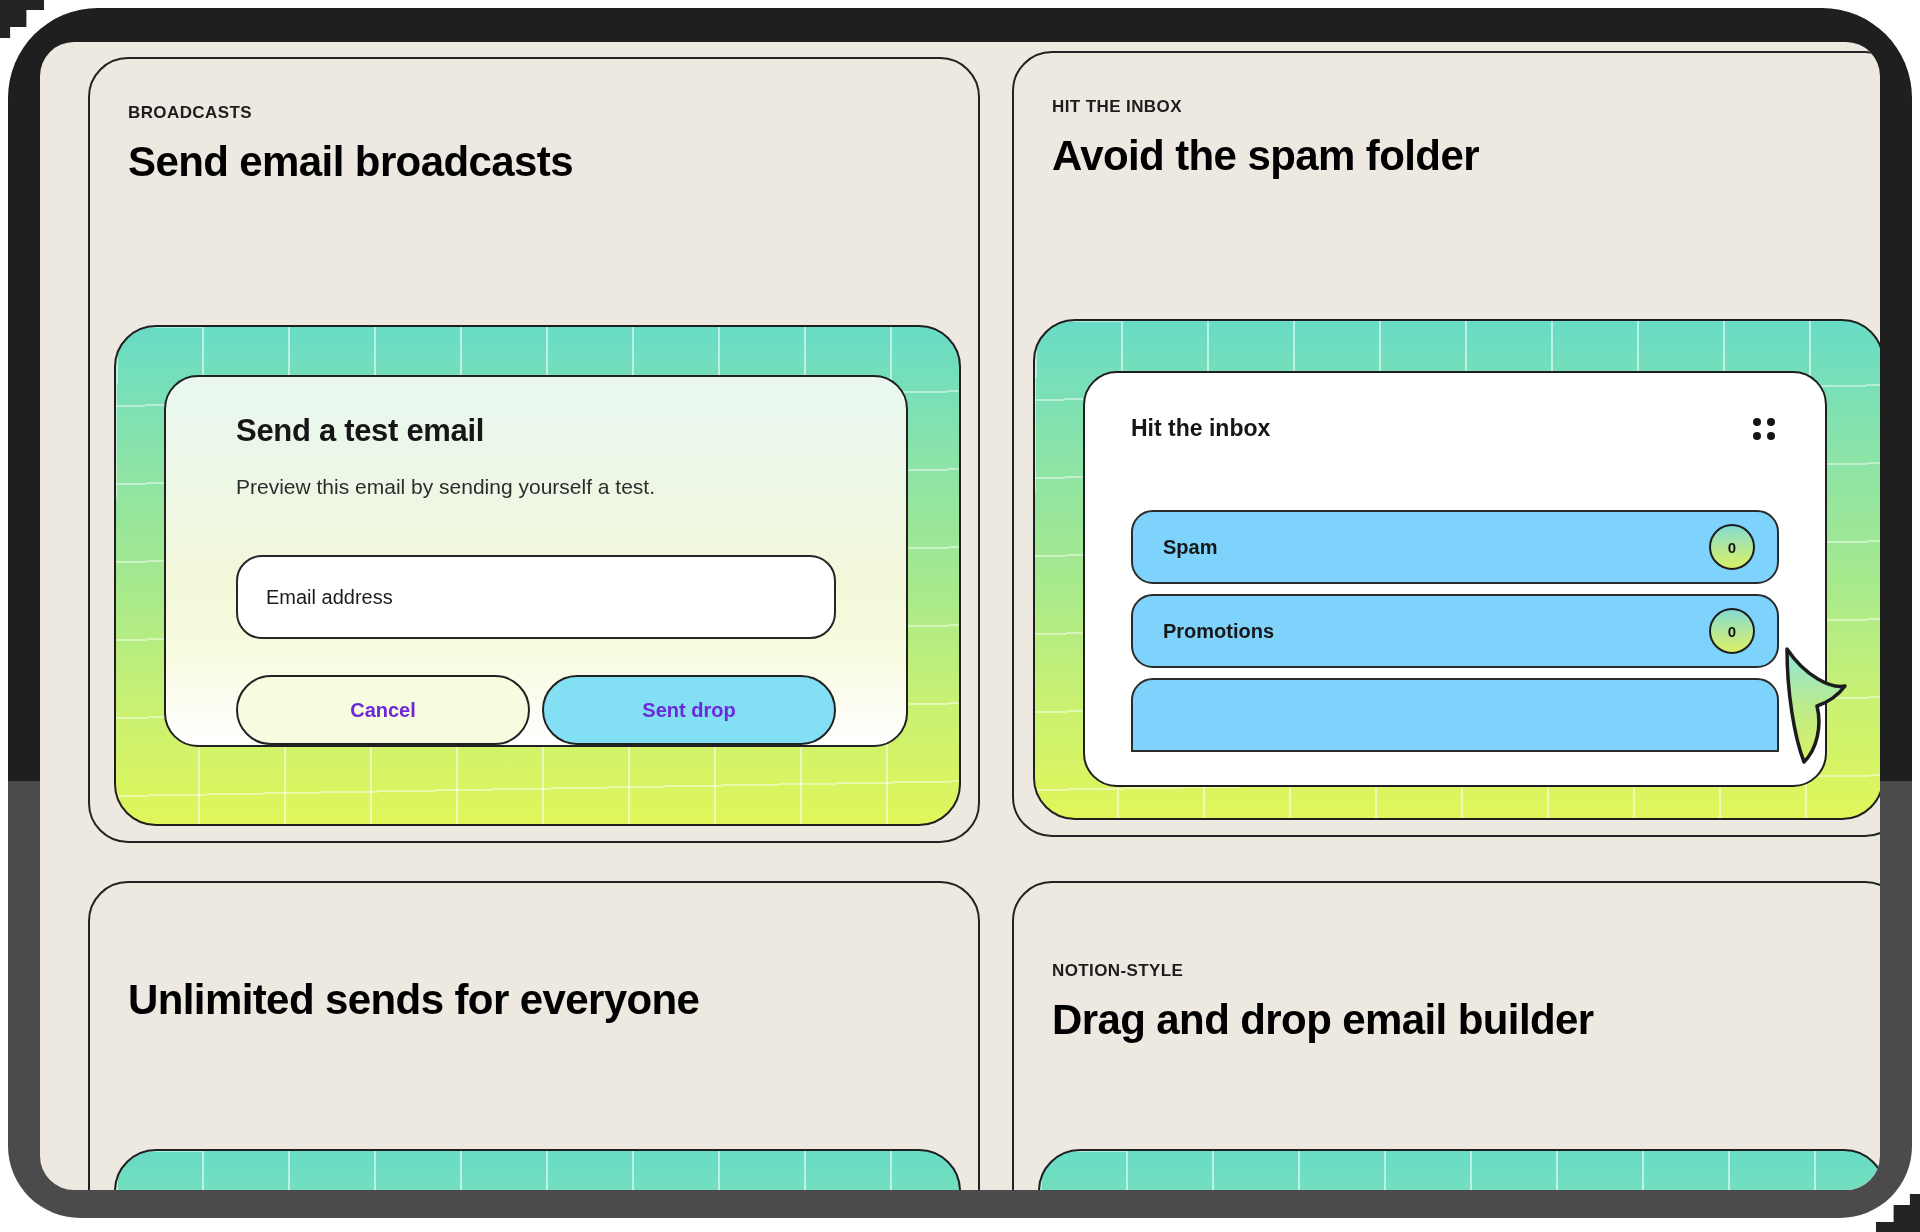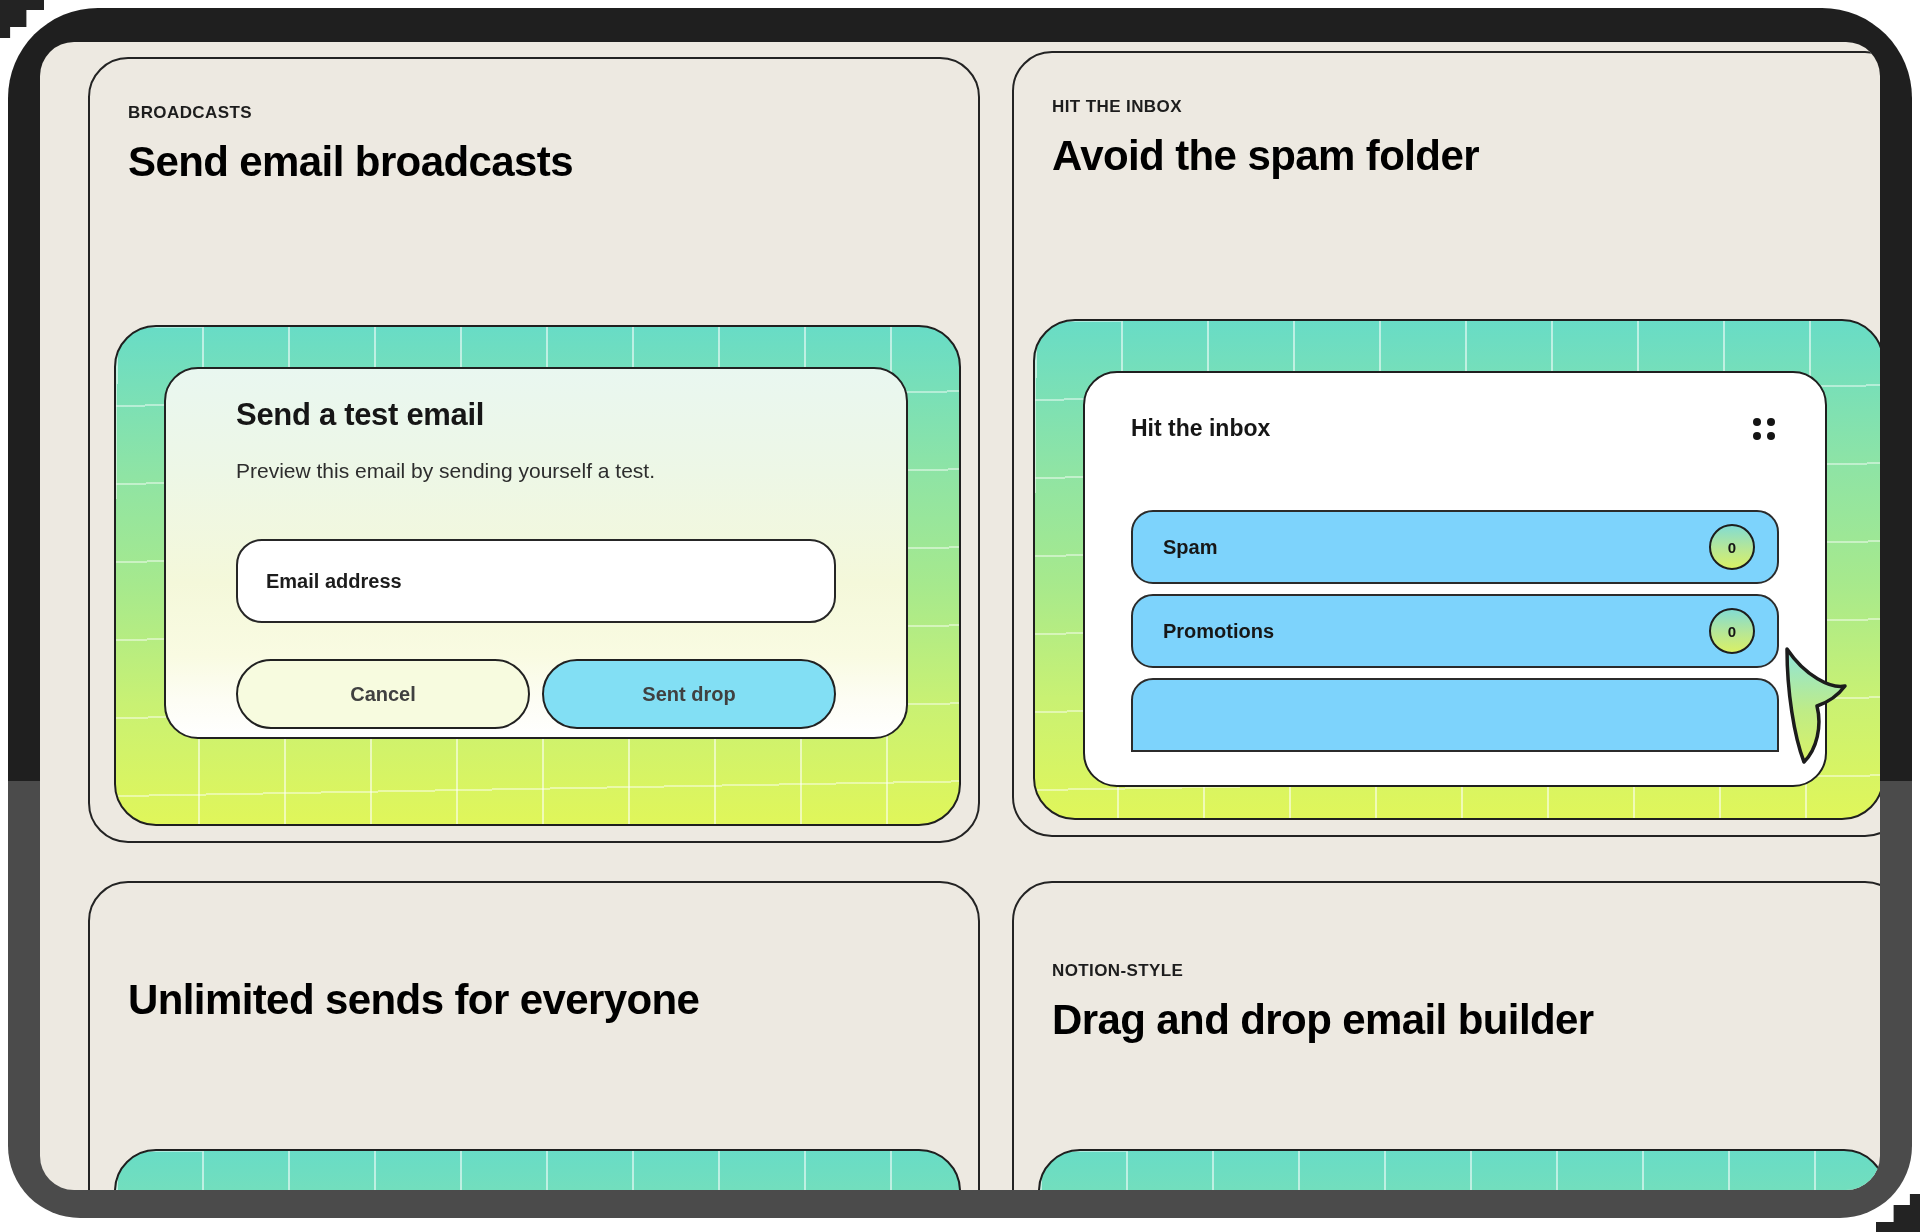--- a/index.html
+++ b/index.html
@@ -46,37 +46,37 @@
     position:absolute;left:24px;right:17px;top:266px;height:501px;
     box-sizing:border-box;border:2px solid #1f1f1f;border-radius:42px;overflow:hidden;
     background:
       repeating-linear-gradient(90.5deg, rgba(255,255,255,.55) 0 2px, transparent 2px 86px),
       repeating-linear-gradient(179deg, rgba(255,255,255,.45) 0 2px, transparent 2px 78px),
       linear-gradient(180deg,#68dcc6 0%,#8fe4a4 30%,#a6e98d 52%,#c9f173 76%,#e0f65a 100%);
   }
   .card.c2 .panel{left:19px;right:19px;}
   
   .modal{
-    position:absolute;left:48px;top:40px;width:744px;height:372px;box-sizing:border-box;
+    position:absolute;left:48px;top:48px;width:744px;height:372px;box-sizing:border-box;
     border:2px solid #212121;border-radius:34px;
     background:linear-gradient(180deg,#e9f7f0 0%,#edf7e6 28%,#f4f8da 58%,#f9fbe2 78%,#fdfdf4 90%,#ffffff 100%);
-    padding:28px 70px;
+    padding:36px 70px;
   }
   .modal-title{margin:0;font-size:31px;font-weight:700;letter-spacing:-.3px;color:#161616;}
   .modal-desc{margin:26px 0 0;font-size:21px;font-weight:400;color:#2d2d2d;}
   .email-input{
     display:block;box-sizing:border-box;width:100%;height:84px;margin-top:56px;
     border:2px solid #262626;border-radius:26px;background:#ffffff;
-    padding:0 0 0 28px;font-family:inherit;font-size:20px;font-weight:700;color:#1c1c1c;outline:none;
+    padding:0 0 0 28px;font-family:inherit;font-size:20px;font-weight:400;color:#1c1c1c;outline:none;
   }
   .email-input::placeholder{color:#1c1c1c;opacity:1;}
   .modal-buttons{display:flex;gap:12px;margin-top:36px;}
   .btn{
     flex:1;height:70px;border:2px solid #212121;border-radius:999px;
-    font-family:inherit;font-size:20px;font-weight:700;color:#404040;cursor:pointer;
+    font-family:inherit;font-size:20px;font-weight:700;color:#6d28d9;cursor:pointer;
   }
   .btn.cancel{background:#f7fbdf;}
   .btn.submit{background:#82dff4;}
   
   .widget{
     position:absolute;left:48px;top:50px;width:744px;height:416px;box-sizing:border-box;
     background:#ffffff;border:2px solid #1f1f1f;border-radius:34px;overflow:hidden;
     padding:42px 46px 0;
   }
   .widget-head{display:flex;align-items:center;justify-content:space-between;}

